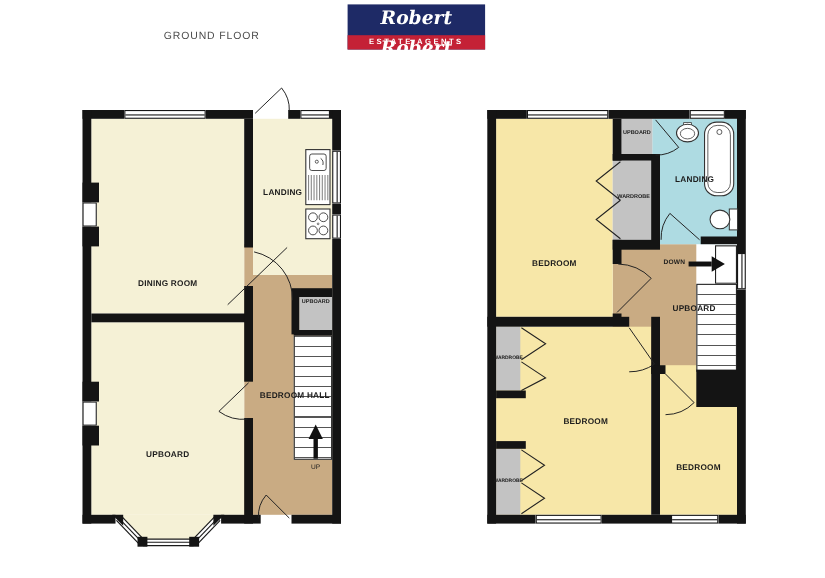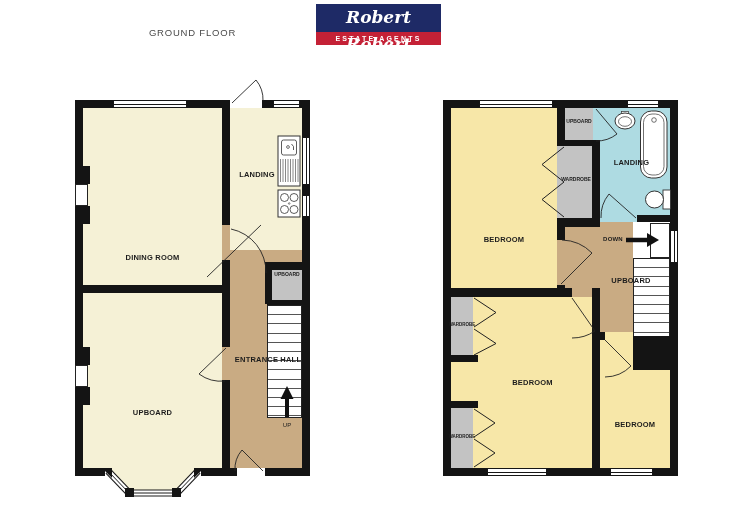--- a/index.html
+++ b/index.html
@@ -138,21 +138,21 @@
         <polygon points="27,368 37,368 37,378" fill="#141414"></polygon>
         <polygon points="119,368 129,368 119,378" fill="#141414"></polygon>
         <rect x="50" y="388" width="9" height="9" fill="#141414"></rect>
         <rect x="97" y="388" width="9" height="9" fill="#141414"></rect>
       </g>
     </svg>
 
     <div class="lbl" style="left:8px;top:112px;width:139px;margin-top:42px;">DINING ROOM</div>
     <div class="lbl" style="left:152px;top:71px;width:60px;">LANDING</div>
     <div class="lbl small" style="left:196px;top:172px;width:32px;">UPBOARD</div>
-    <div class="lbl" style="left:147px;top:256px;width:92px;">ENTRANCE HALL</div>
+    <div class="lbl" style="left:147px;top:256px;width:92px;">BEDROOM HALL</div>
     <div class="lbl" style="left:8px;top:309px;width:139px;">UPBOARD</div>
     <div class="lbl dir" style="left:200px;top:322px;width:24px;font-weight:normal;">UP</div>
   </div>
 
   <div class="plan" style="left:443px;top:100px;width:235px;height:380px;">
 
     <div class="fillc" style="left:114px;top:122px;width:76px;height:118px;background:var(--hall_tan,#c9ab83);"></div>
     <div class="fillc" style="left:150px;top:8px;width:77px;height:114px;background:var(--bathroom_blue,#aedbe2);"></div>
     <div class="fillc" style="left:8px;top:8px;width:106px;height:180px;background:var(--bedroom_yellow,#f7e7a8);"></div>
     <div class="fillc" style="left:8px;top:197px;width:141px;height:171px;background:var(--bedroom_yellow,#f7e7a8);"></div>

